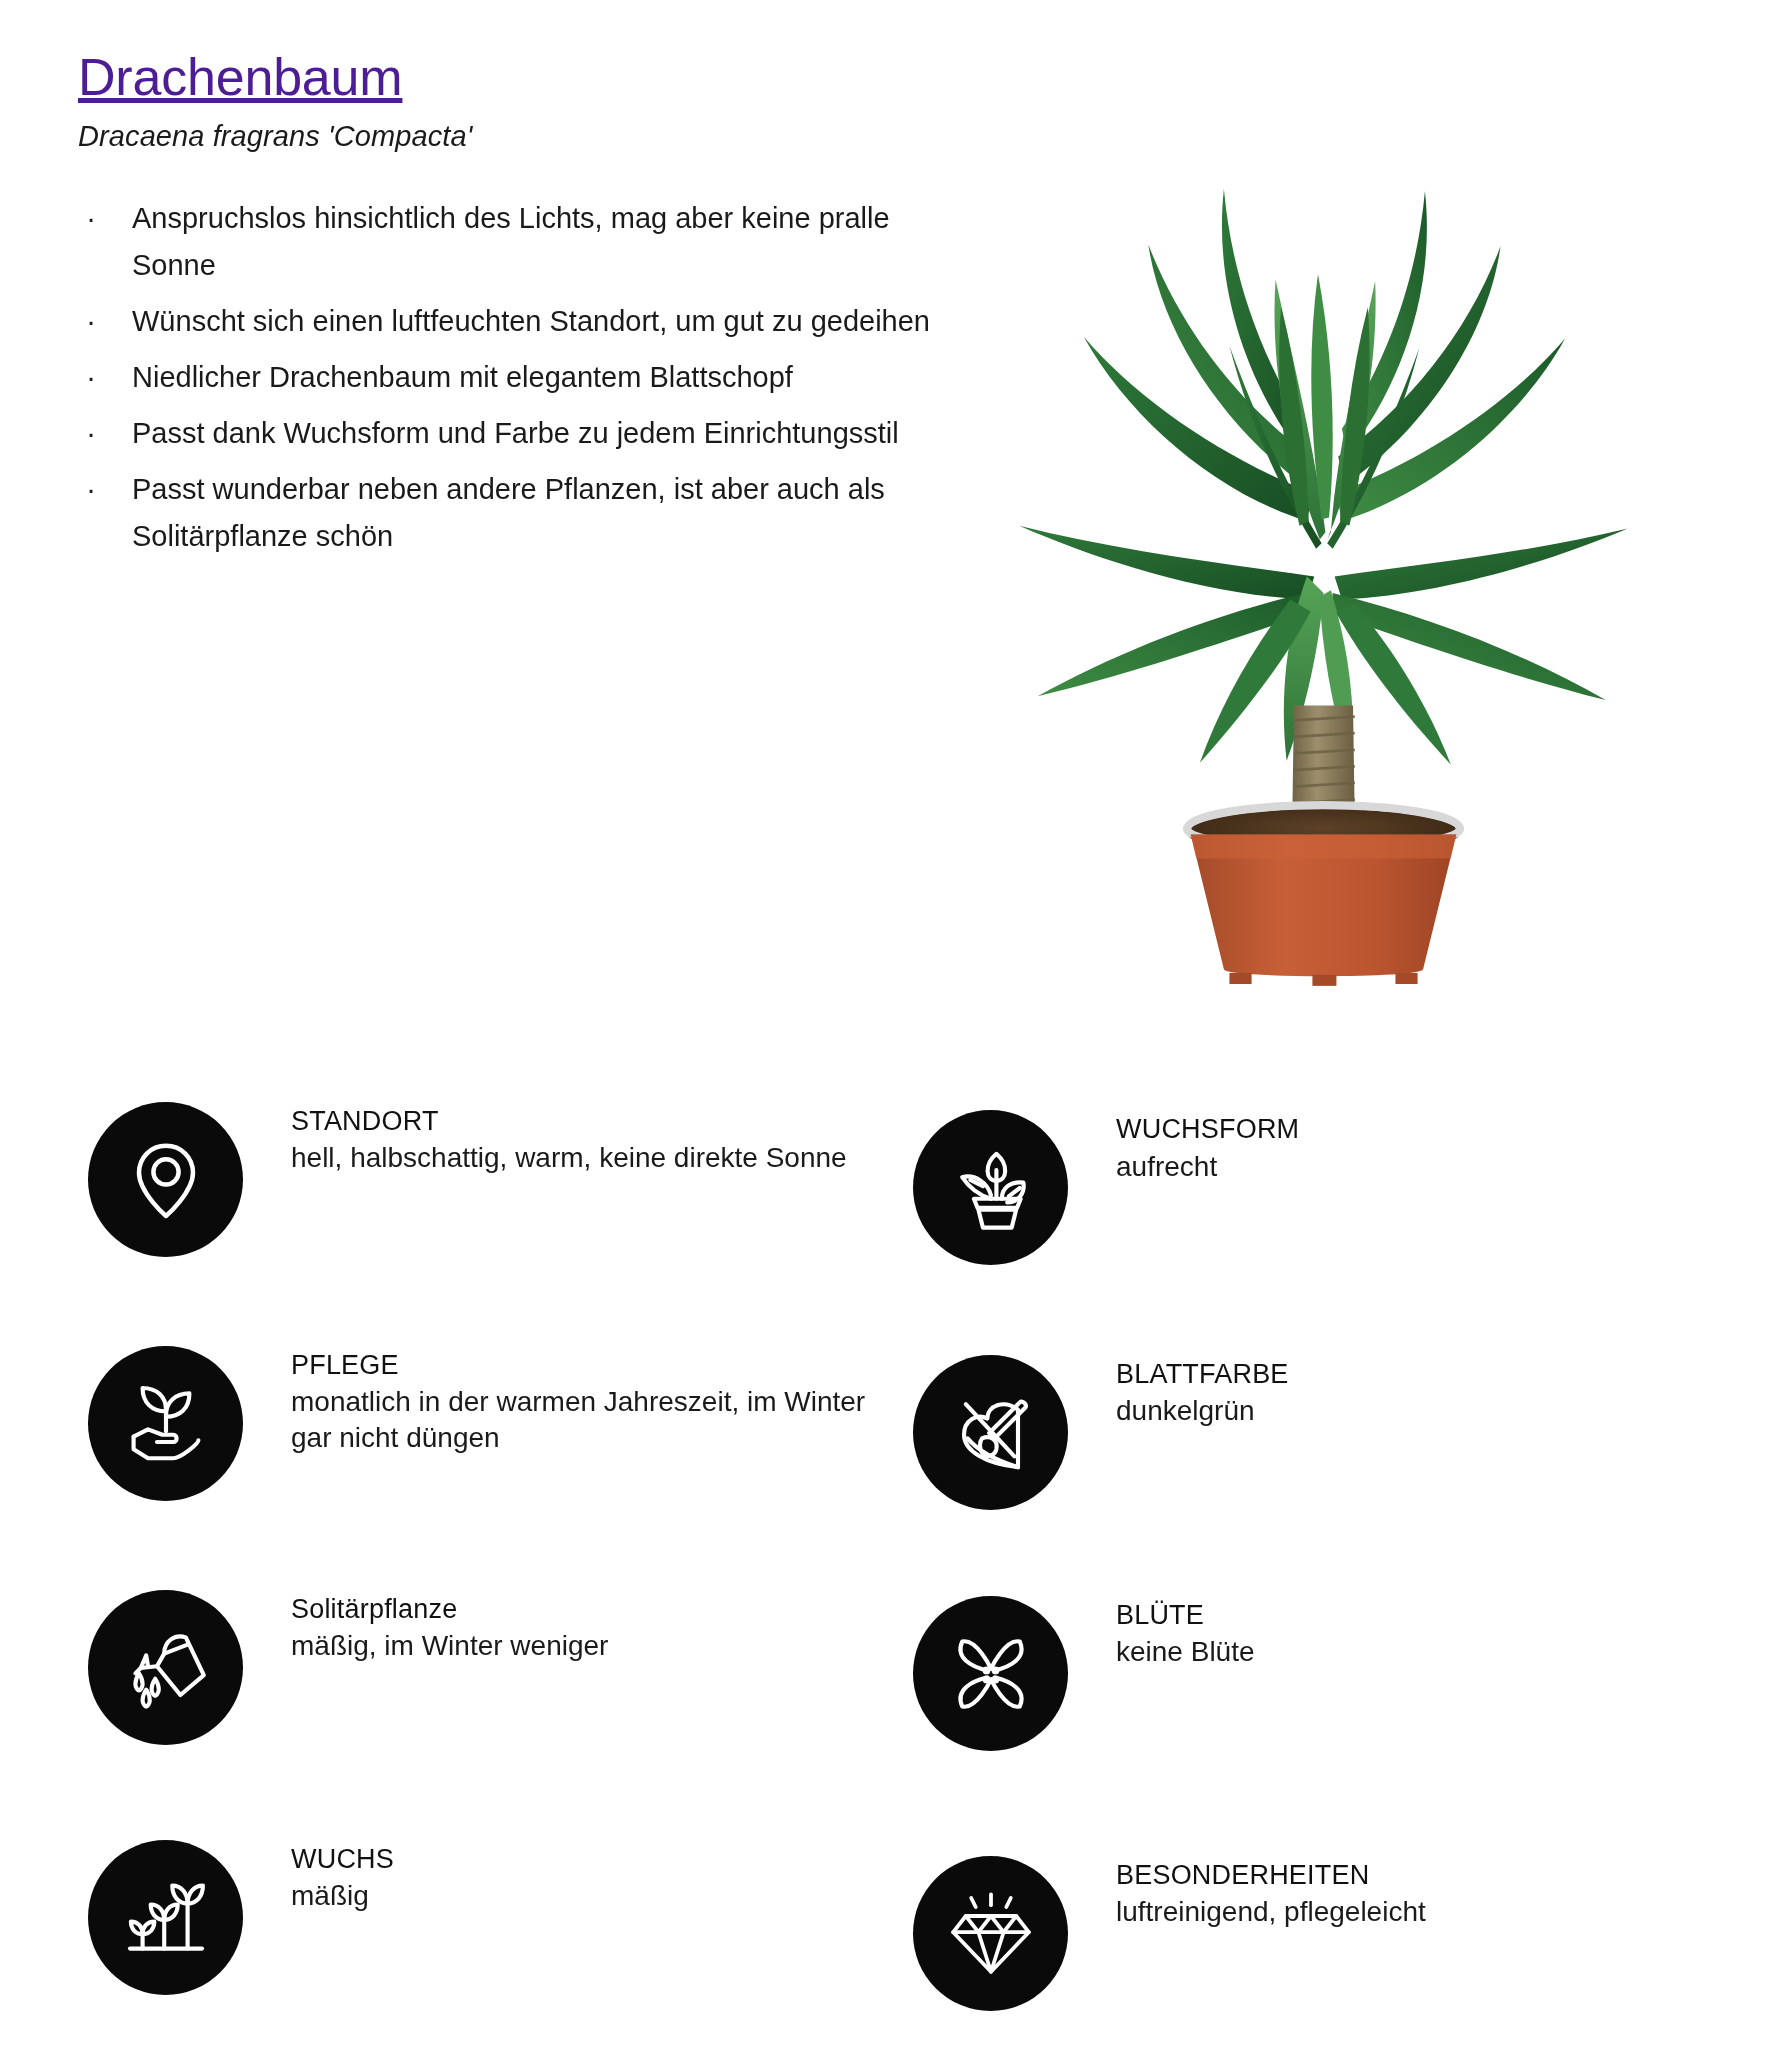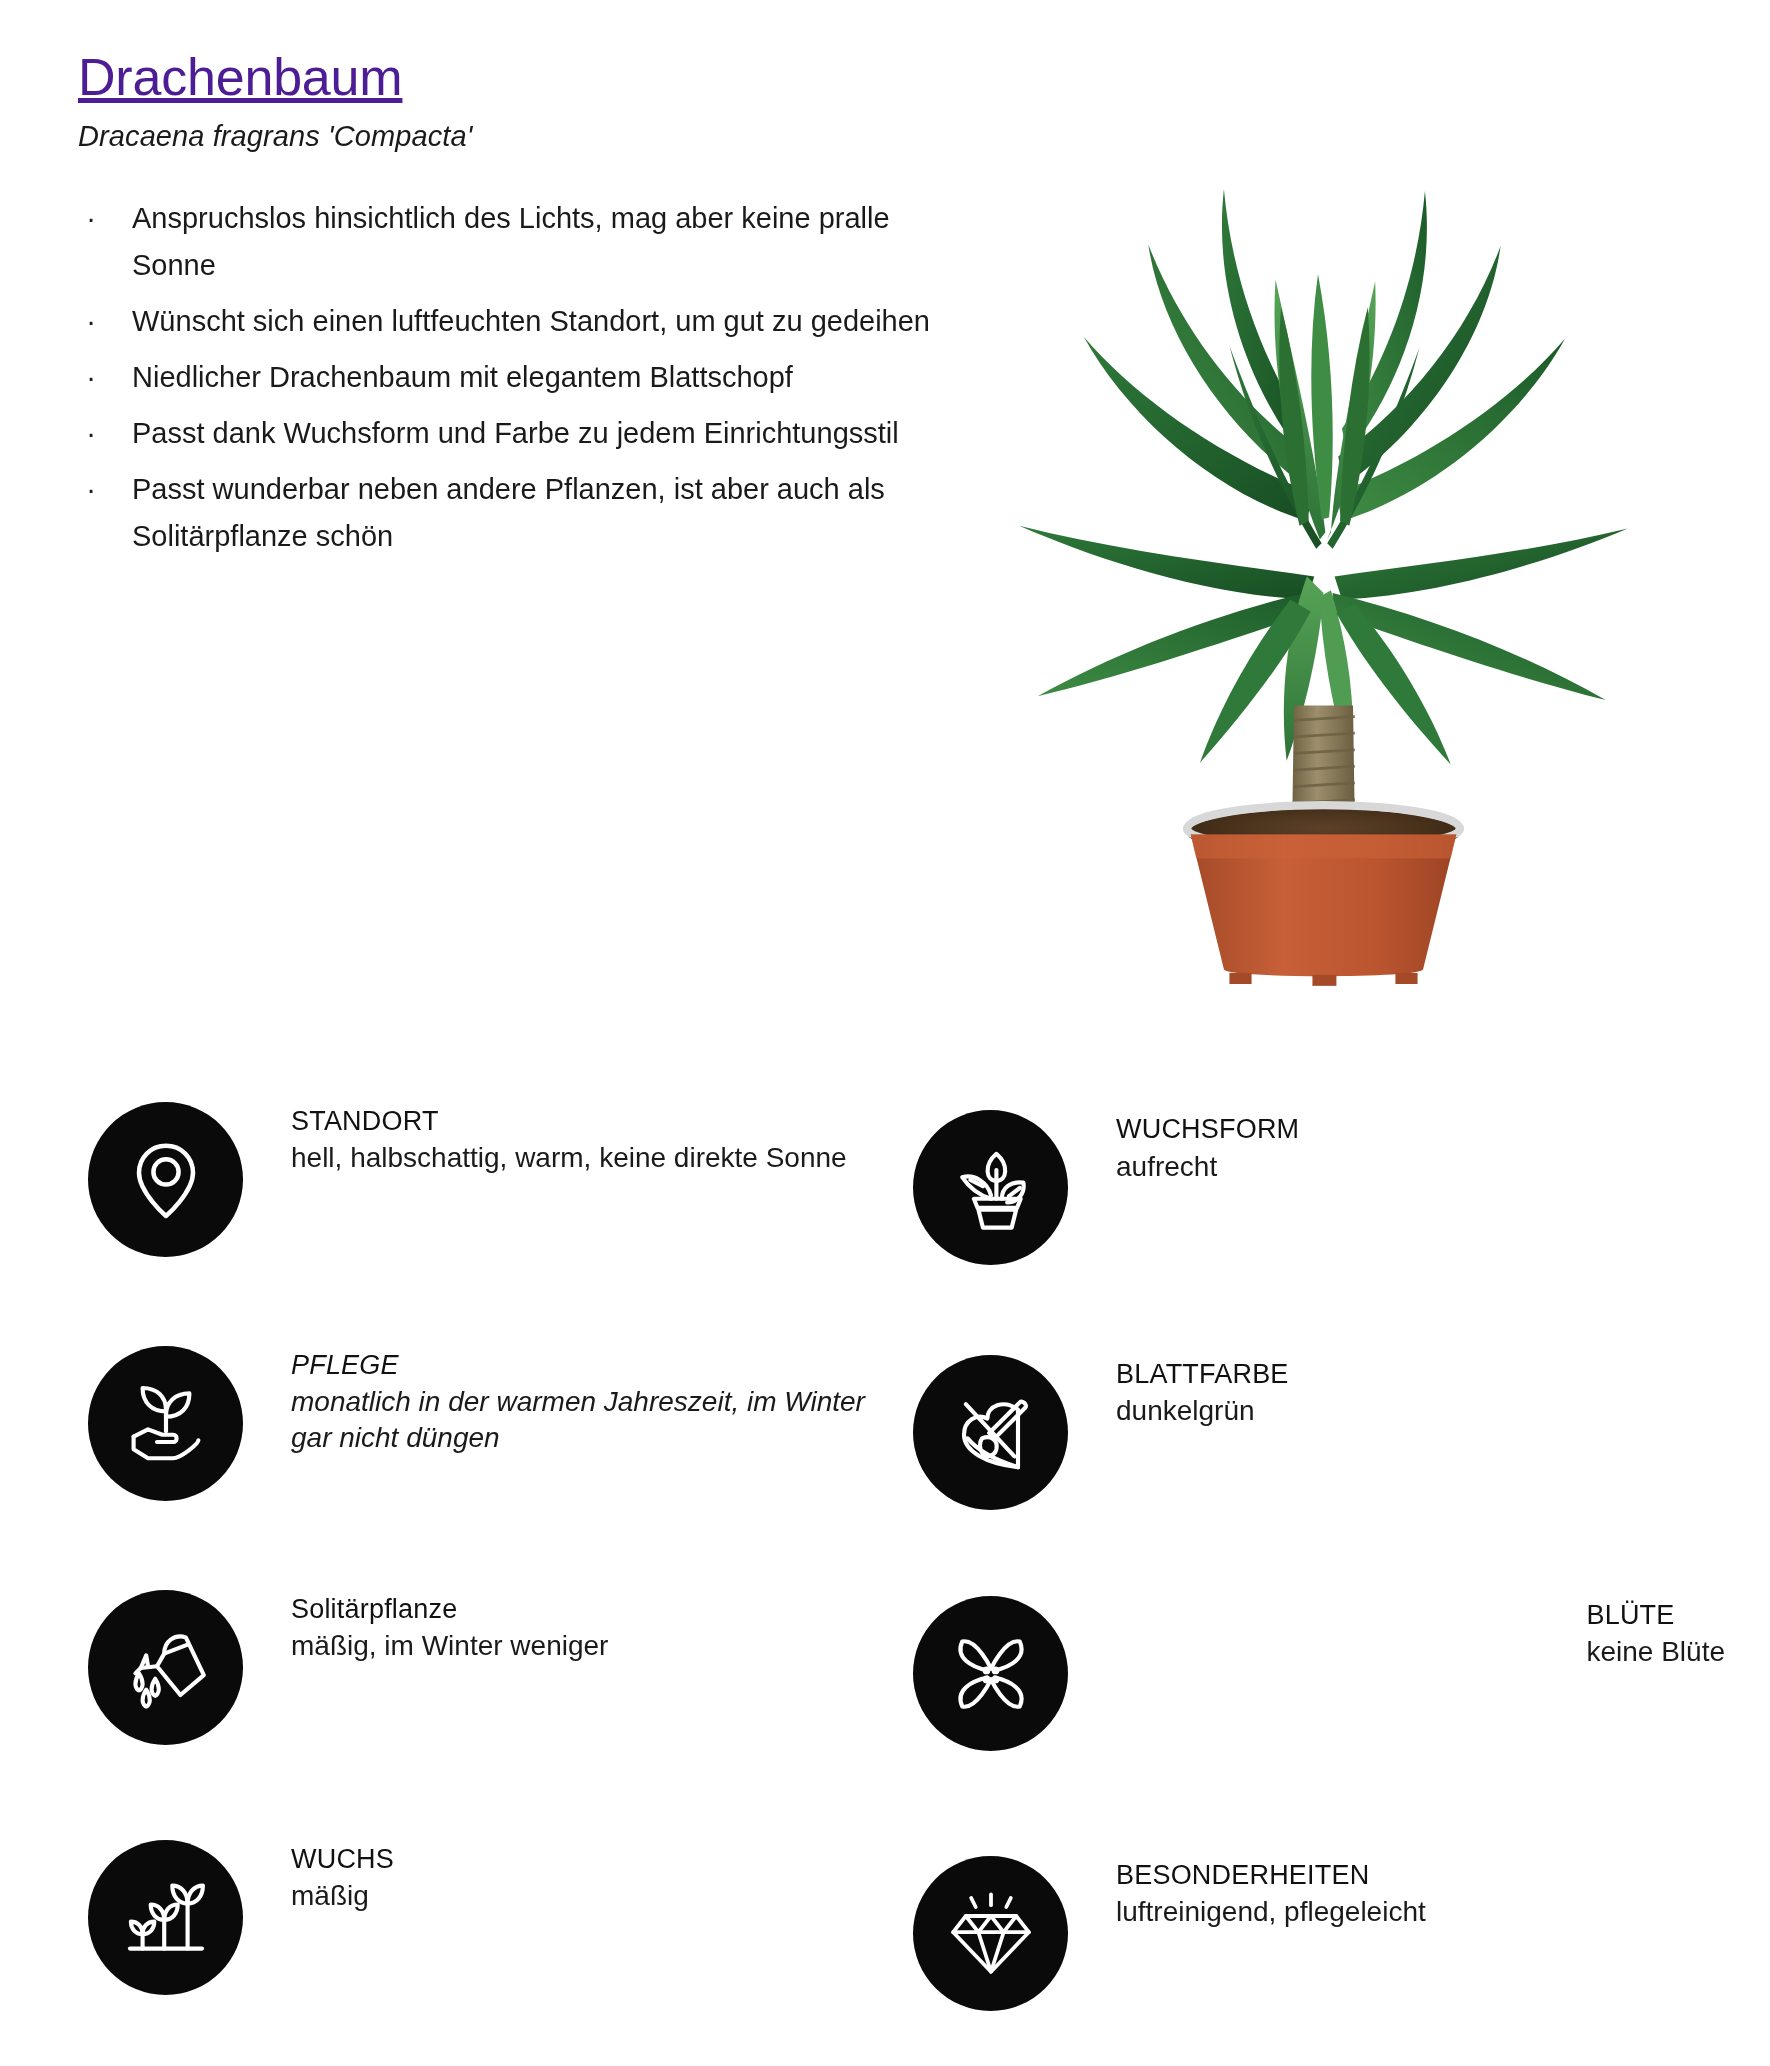--- a/index.html
+++ b/index.html
@@ -263,21 +263,21 @@
           <path d="M50 12 C33 12 20 25 20 42 C20 64 50 90 50 90 C50 90 80 64 80 42 C80 25 67 12 50 12 Z"></path>
           <circle cx="50" cy="41" r="14"></circle>
         </svg>
       </div>
       <div class="info-text">
         <div class="info-label">STANDORT</div>
         <div class="info-value">hell, halbschattig, warm, keine direkte Sonne</div>
       </div>
     </div>
 
-    <div class="info-row" style="top:244px;font-style:italic;">
+    <div class="info-row" style="top:244px;">
       <div class="icon-badge">
         <svg viewBox="0 0 100 100" fill="none" stroke="#ffffff" stroke-width="4.6" stroke-linecap="round" stroke-linejoin="round">
           <path d="M50 58 L50 28"></path>
           <path d="M50 34 C50 20 40 10 24 10 C24 26 34 36 50 36 Z"></path>
           <path d="M50 40 C50 26 60 16 76 16 C76 32 66 42 50 42 Z"></path>
           <path d="M14 64 L30 56 L46 62 L58 62 C63 62 63 70 58 70 L40 70"></path>
           <path d="M14 64 L14 78 L30 88 L58 88 C66 88 86 72 86 68"></path>
         </svg>
       </div>
       <div class="info-text">
@@ -356,21 +356,21 @@
           <path d="M88 22 L54 56 L48 50 L82 16 C85 13 91 19 88 22 Z"></path>
           <path d="M40 56 C50 52 58 58 56 68 C54 76 44 78 40 72 C37 67 37 60 40 56 Z"></path>
         </svg>
       </div>
       <div class="info-text">
         <div class="info-label">BLATTFARBE</div>
         <div class="info-value">dunkelgrün</div>
       </div>
     </div>
 
-    <div class="info-row" style="top:494px;justify-content:space-between;">
+    <div class="info-row" style="top:494px;">
       <div class="icon-badge">
         <svg viewBox="0 0 100 100" fill="none" stroke="#ffffff" stroke-width="4.6" stroke-linecap="round" stroke-linejoin="round">
           <path d="M50 44 C50 44 34 10 18 14 C10 32 28 42 46 46"></path>
           <path d="M50 44 C50 44 66 10 82 14 C90 32 72 42 54 46"></path>
           <path d="M50 56 C50 56 34 90 18 86 C10 68 28 58 46 54"></path>
           <path d="M50 56 C50 56 66 90 82 86 C90 68 72 58 54 54"></path>
           <circle cx="45" cy="46" r="2"></circle>
             <circle cx="55" cy="46" r="2"></circle>
           <circle cx="45" cy="56" r="2"></circle>
             <circle cx="55" cy="56" r="2"></circle>

